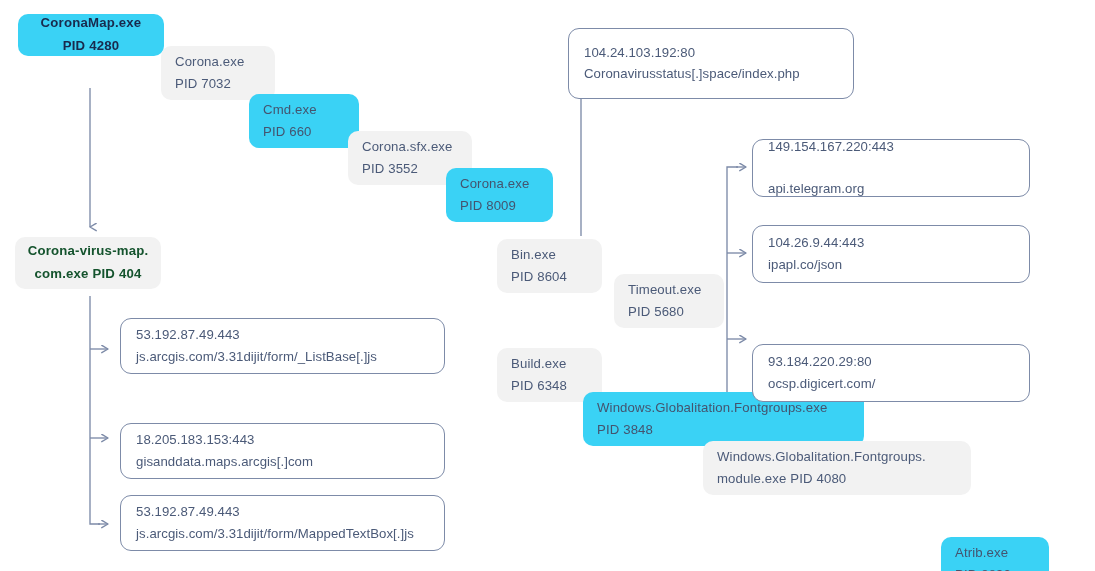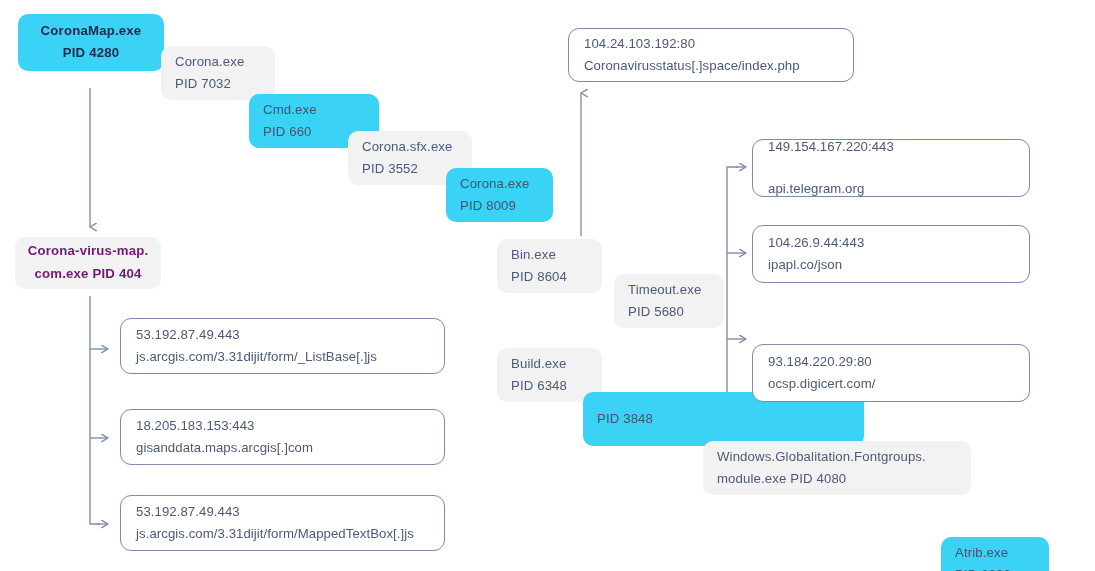--- a/index.html
+++ b/index.html
@@ -52,21 +52,21 @@
   .node.root {
     background: #3ad2f5;
     color: #192a4d;
     font-weight: bold;
     align-items: center;
     text-align: center;
     letter-spacing: 0.015em;
   }
   .node.root-gray {
     background: #f2f2f2;
-    color: #701a75;
+    color: #14532d;
     font-weight: bold;
     align-items: center;
     text-align: center;
     letter-spacing: 0.015em;
   }
   .node.net {
     background: #ffffff;
     border: 1.3px solid #7d8ba8;
     color: #4b5a78;
     border-radius: 11px;
@@ -110,31 +110,31 @@
 
       <line x1="581" y1="236" x2="581" y2="93" marker-end="url(#ah-up)"></line>
 
       <path d="M727,392 L727,167 L738,167"></path>
       <line x1="736" y1="167" x2="746" y2="167" marker-end="url(#ah-right)"></line>
       <line x1="727" y1="253" x2="746" y2="253" marker-end="url(#ah-right)"></line>
       <line x1="727" y1="339" x2="746" y2="339" marker-end="url(#ah-right)"></line>
     </g>
   </svg>
 
-  <div class="node root" style="left:18px; top:14px; width:146px; height:57px;">
+  <div class="node root" style="left:18px; top:14px; width:146px; height:42px;">
     <span class="ln">CoronaMap.exe</span>
     <span class="ln">PID 4280</span>
   </div>
 
   <div class="node proc-gray" style="left:161px; top:46px; width:114px; height:54px;">
     <span class="ln">Corona.exe</span>
     <span class="ln">PID 7032</span>
   </div>
 
-  <div class="node proc-cyan" style="left:249px; top:94px; width:130px; height:54px;">
+  <div class="node proc-cyan" style="left:249px; top:94px; width:110px; height:54px;">
     <span class="ln">Cmd.exe</span>
     <span class="ln">PID 660</span>
   </div>
 
   <div class="node proc-gray" style="left:348px; top:131px; width:124px; height:54px;">
     <span class="ln">Corona.sfx.exe</span>
     <span class="ln">PID 3552</span>
   </div>
 
   <div class="node proc-cyan" style="left:446px; top:168px; width:107px; height:54px;">
@@ -156,34 +156,35 @@
     <span class="ln">Timeout.exe</span>
     <span class="ln">PID 5680</span>
   </div>
 
   <div class="node proc-gray" style="left:497px; top:348px; width:105px; height:54px;">
     <span class="ln">Build.exe</span>
     <span class="ln">PID 6348</span>
   </div>
 
   <div class="node proc-cyan" style="left:583px; top:392px; width:281px; height:54px;">
+    <span class="ln">Windows.Globalitation.Fontgroups.exe</span>
     <span class="ln">PID 3848</span>
   </div>
 
   <div class="node proc-gray" style="left:703px; top:441px; width:268px; height:54px;">
     <span class="ln">Windows.Globalitation.Fontgroups.</span>
     <span class="ln">module.exe  PID 4080</span>
   </div>
 
   <div class="node proc-cyan" style="left:941px; top:489px; width:108px; height:54px;margin-top:48px;">
     <span class="ln">Atrib.exe</span>
     <span class="ln">PID 8832</span>
   </div>
 
-  <div class="node net" style="left:568px; top:28px; width:286px; height:54px;">
+  <div class="node net" style="left:568px; top:28px; width:286px; height:71px;">
     <span class="ln">104.24.103.192:80</span>
     <span class="ln">Coronavirusstatus[.]space/index.php</span>
   </div>
 
   <div class="node net" style="left:752px; top:139px; width:278px; height:58px;gap:20px;">
     <span class="ln">149.154.167.220:443</span>
     <span class="ln">api.telegram.org</span>
   </div>
 
   <div class="node net" style="left:752px; top:225px; width:278px; height:58px;">
@@ -194,21 +195,21 @@
   <div class="node net" style="left:752px; top:311px; width:278px; height:58px;margin-top:33px;">
     <span class="ln">93.184.220.29:80</span>
     <span class="ln">ocsp.digicert.com/</span>
   </div>
 
   <div class="node net" style="left:120px; top:318px; width:325px; height:56px;">
     <span class="ln">53.192.87.49.443</span>
     <span class="ln">js.arcgis.com/3.31dijit/form/_ListBase[.]js</span>
   </div>
 
-  <div class="node net" style="left:120px; top:409px; width:325px; height:56px;">
+  <div class="node net" style="left:120px; top:423px; width:325px; height:56px;">
     <span class="ln">18.205.183.153:443</span>
     <span class="ln">gisanddata.maps.arcgis[.]com</span>
   </div>
 
   <div class="node net" style="left:120px; top:495px; width:325px; height:56px;">
     <span class="ln">53.192.87.49.443</span>
     <span class="ln">js.arcgis.com/3.31dijit/form/MappedTextBox[.]js</span>
   </div>
 
 </div>

